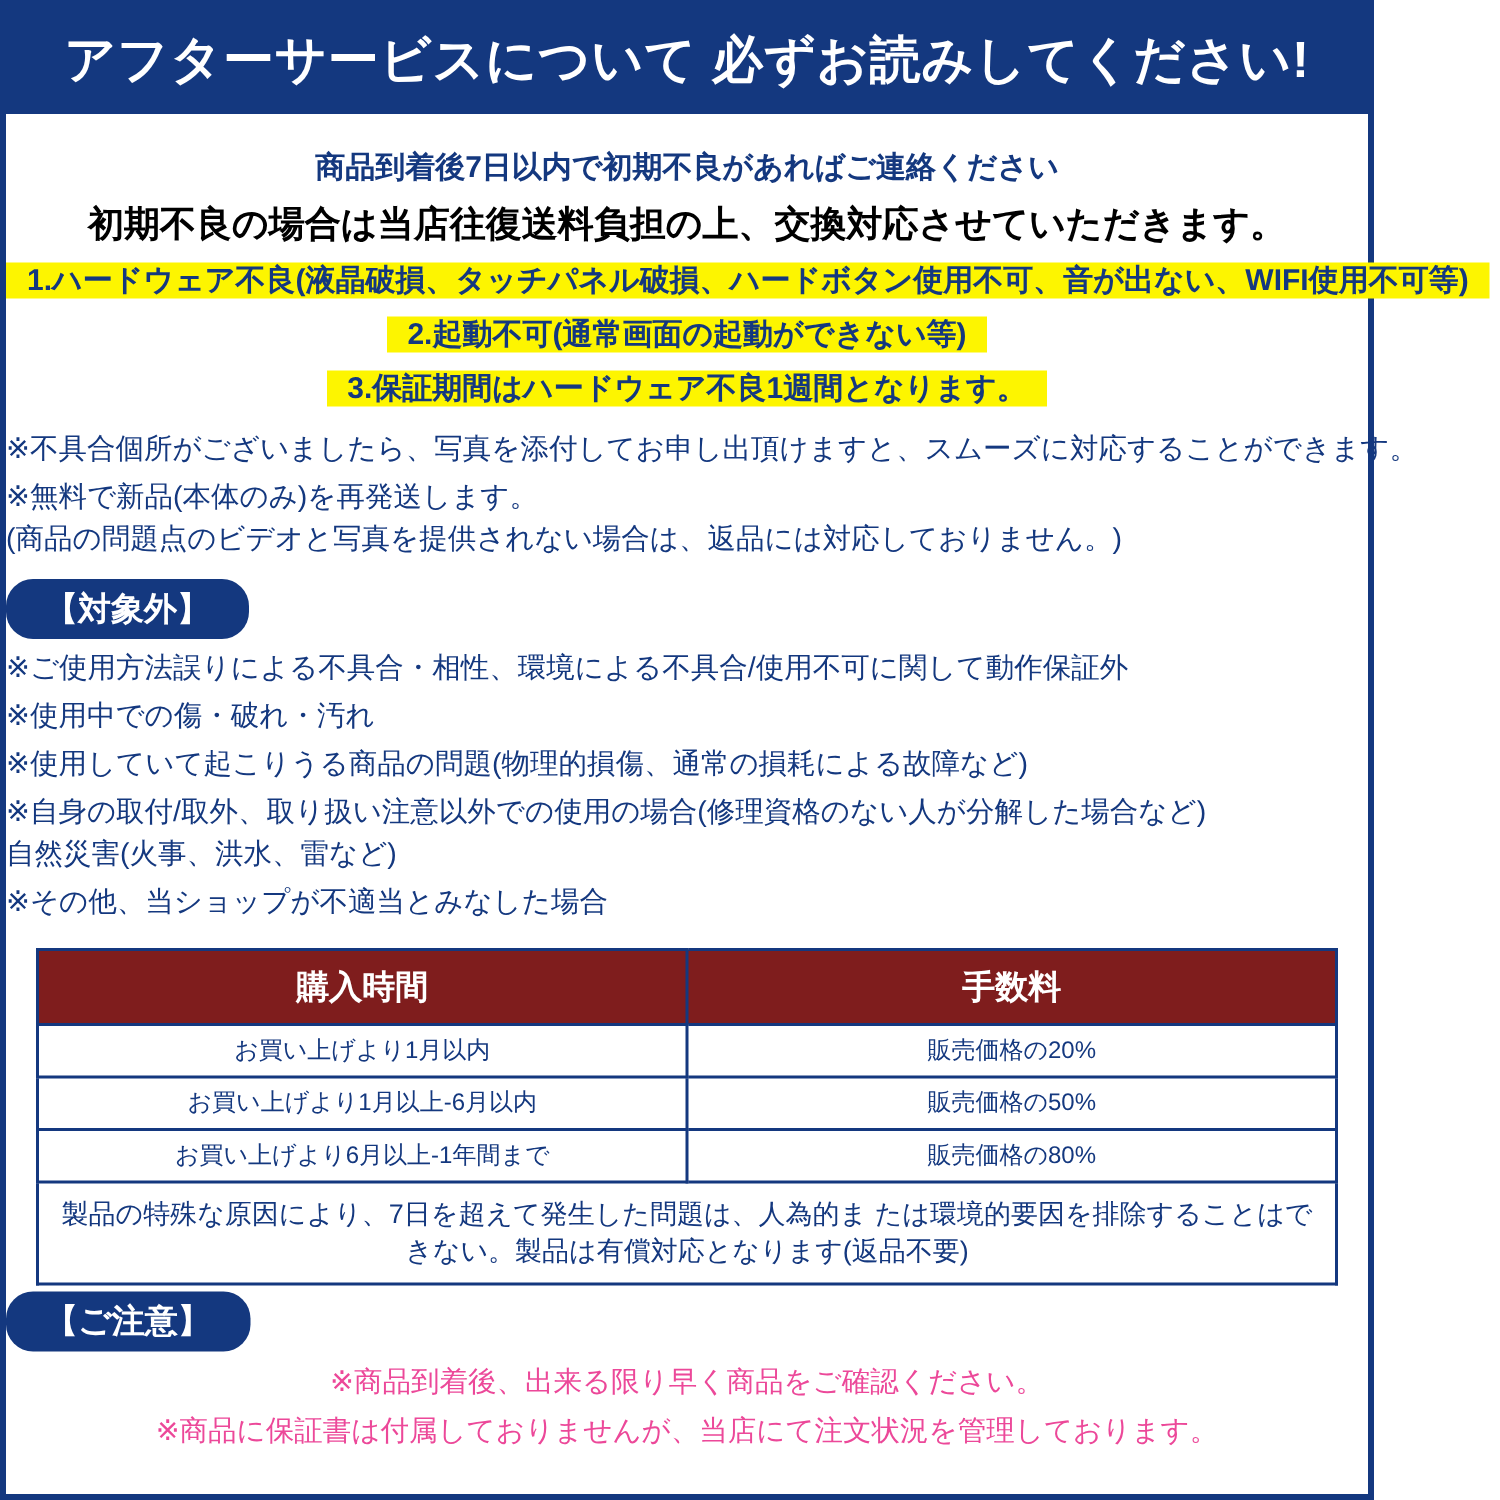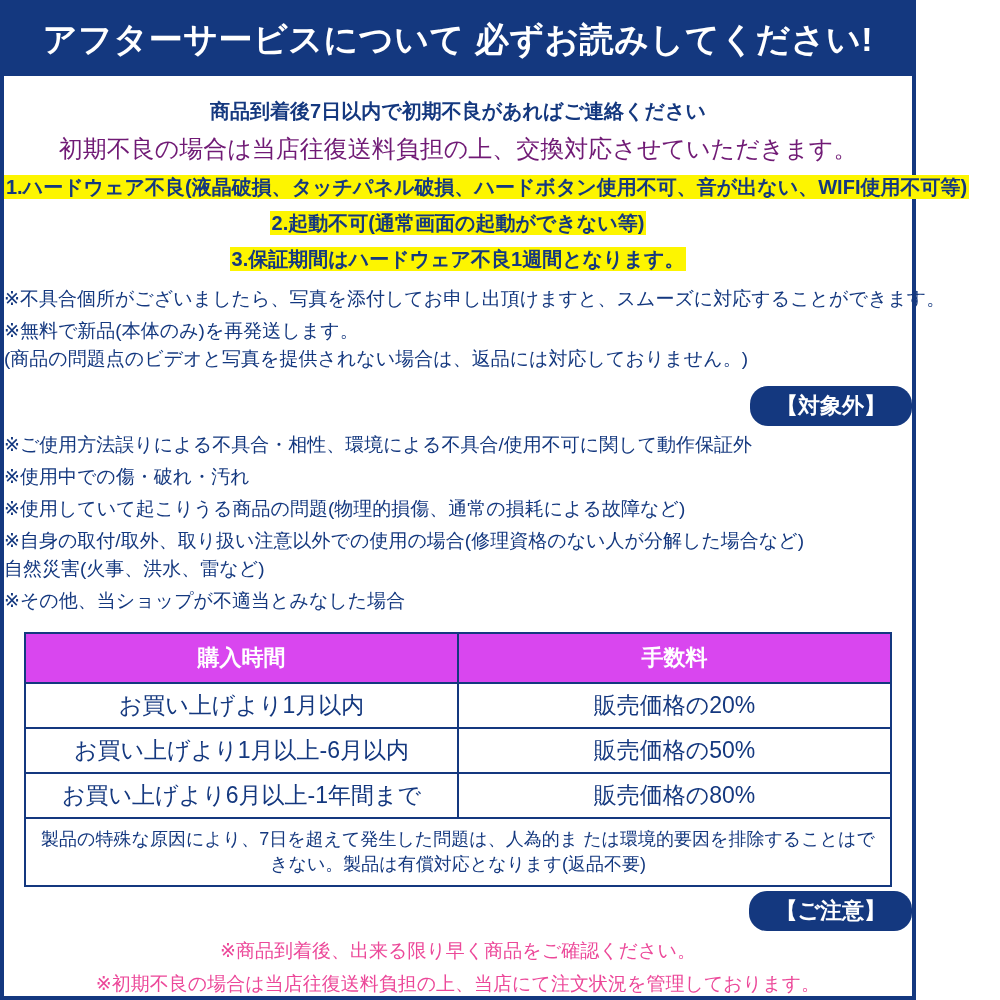--- a/index.html
+++ b/index.html
@@ -37,55 +37,55 @@
   .section-title {
     text-align: center;
     color: #14387f;
     font-size: 20px;
     font-weight: bold;
     margin-top: 22px;
     white-space: nowrap;
   }
   .sub-title {
     text-align: center;
-    color: #701a75;
+    color: #000000;
     font-size: 24px;
-    font-weight: normal;
+    font-weight: bold;
     margin-top: 8px;
     white-space: nowrap;
   }
   .hl-line {
     text-align: center;
     margin-top: 9px;
     white-space: nowrap;
   }
   .hl {
     background: #fdf500;
     color: #14387f;
     font-size: 20px;
     font-weight: bold;
-    padding: 1px 2px;
+    padding: 1px 14px;
     line-height: 1.35;
   }
   .note-line {
     text-align: left;
     color: #14387f;
     font-size: 19px;
     margin-top: 6px;
     white-space: nowrap;
   }
   .note-line.tight {
     margin-top: 2px;
   }
   .note-gap {
     margin-top: 13px;
   }
   .pill-wrap {
     display: flex;
-    justify-content: flex-end;
+    justify-content: flex-start;
     margin-top: 14px;
     font-family: Liberation Mono, monospace;
   }
   .pill {
     background: #14387f;
     color: #ffffff;
     font-size: 22px;
     font-weight: bold;
     border-radius: 18px;
     padding: 5px 26px;
@@ -98,26 +98,26 @@
   }
   table.fee {
     border-collapse: collapse;
     width: 868px;
     table-layout: fixed;
   }
   table.fee th, table.fee td {
     border: 2px solid #14387f;
     text-align: center;
     color: #14387f;
-    font-size: 23px;
+    font-size: 16px;
     padding: 6px 16px;
     white-space: nowrap;
   }
   table.fee thead th {
-    background: #d946ef;
+    background: #7f1d1d;
     color: #ffffff;
     font-size: 22px;
     font-weight: bold;
     padding: 9px 4px;
   }
   table.fee td.note-cell {
     font-size: 18px;
     line-height: 1.4;
     padding: 8px 10px;
     white-space: normal;
@@ -196,15 +196,15 @@
         </tr>
       </tbody>
     </table>
   </div>
 
   <div class="pill-wrap caution-block">
     <span class="pill">【ご注意】</span>
   </div>
 
   <div class="footer-line">※商品到着後、出来る限り早く商品をご確認ください。</div>
-  <div class="footer-line">※初期不良の場合は当店往復送料負担の上、当店にて注文状況を管理しております。</div>
+  <div class="footer-line">※商品に保証書は付属しておりませんが、当店にて注文状況を管理しております。</div>
 
 </div>
 
 </body></html>

